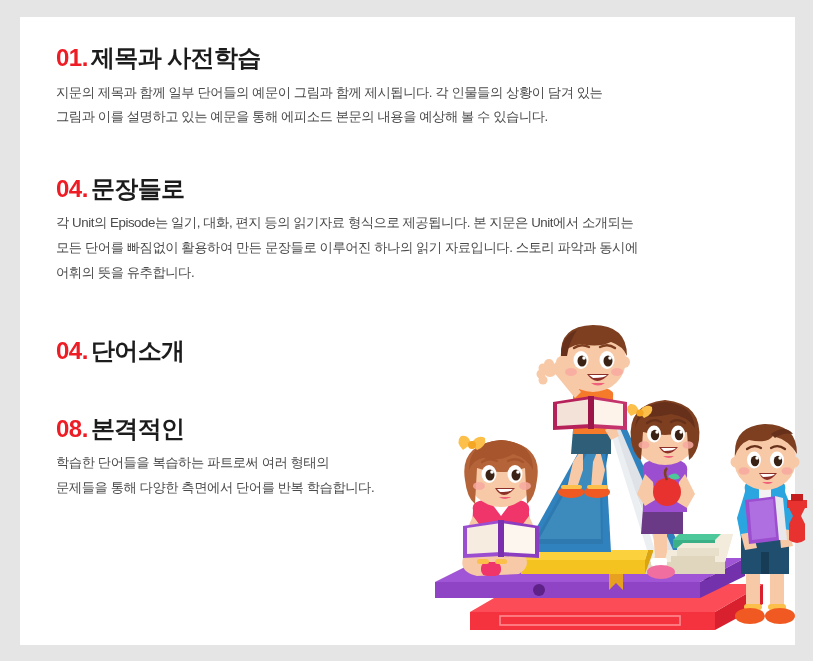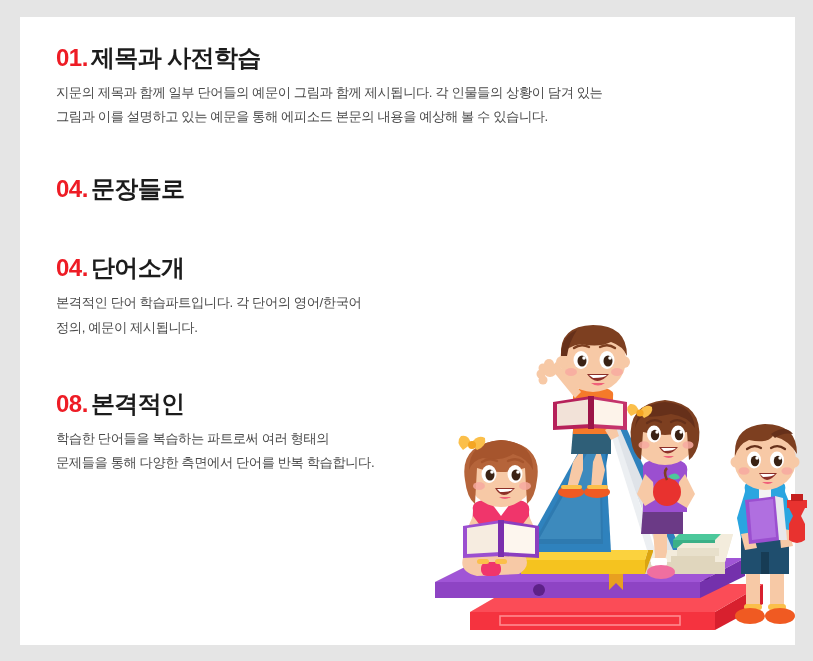--- a/index.html
+++ b/index.html
@@ -95,28 +95,29 @@
           <span class="sec-num">01.</span><span class="sec-title">제목과 사전학습</span>
         </h2>
         <p class="sec-body">지문의 제목과 함께 일부 단어들의 예문이 그림과 함께 제시됩니다. 각 인물들의 상황이 담겨 있는
 그림과 이를 설명하고 있는 예문을 통해 에피소드 본문의 내용을 예상해 볼 수 있습니다.</p>
       </div>
 
       <div class="section s2">
         <h2 class="sec-heading">
           <span class="sec-num">04.</span><span class="sec-title">문장들로</span>
         </h2>
+        <p class="sec-body">각 Unit의 Episode는 일기, 대화, 편지 등의 읽기자료 형식으로 제공됩니다. 본 지문은 Unit에서 소개되는
+모든 단어를 빠짐없이 활용하여 만든 문장들로 이루어진 하나의 읽기 자료입니다. 스토리 파악과 동시에
+어휘의 뜻을 유추합니다.</p>
       </div>
 
       <div class="section s3">
         <h2 class="sec-heading">
           <span class="sec-num">04.</span><span class="sec-title">단어소개</span>
         </h2>
-        <p class="sec-body">본격적인 단어 학습파트입니다. 각 단어의 영어/한국어
-정의, 예문이 제시됩니다.</p>
       </div>
 
       <div class="section s4">
         <h2 class="sec-heading">
           <span class="sec-num">08.</span><span class="sec-title">본격적인</span>
         </h2>
         <p class="sec-body">학습한 단어들을 복습하는 파트로써 여러 형태의
 문제들을 통해 다양한 측면에서  단어를 반복 학습합니다.</p>
       </div>
 

